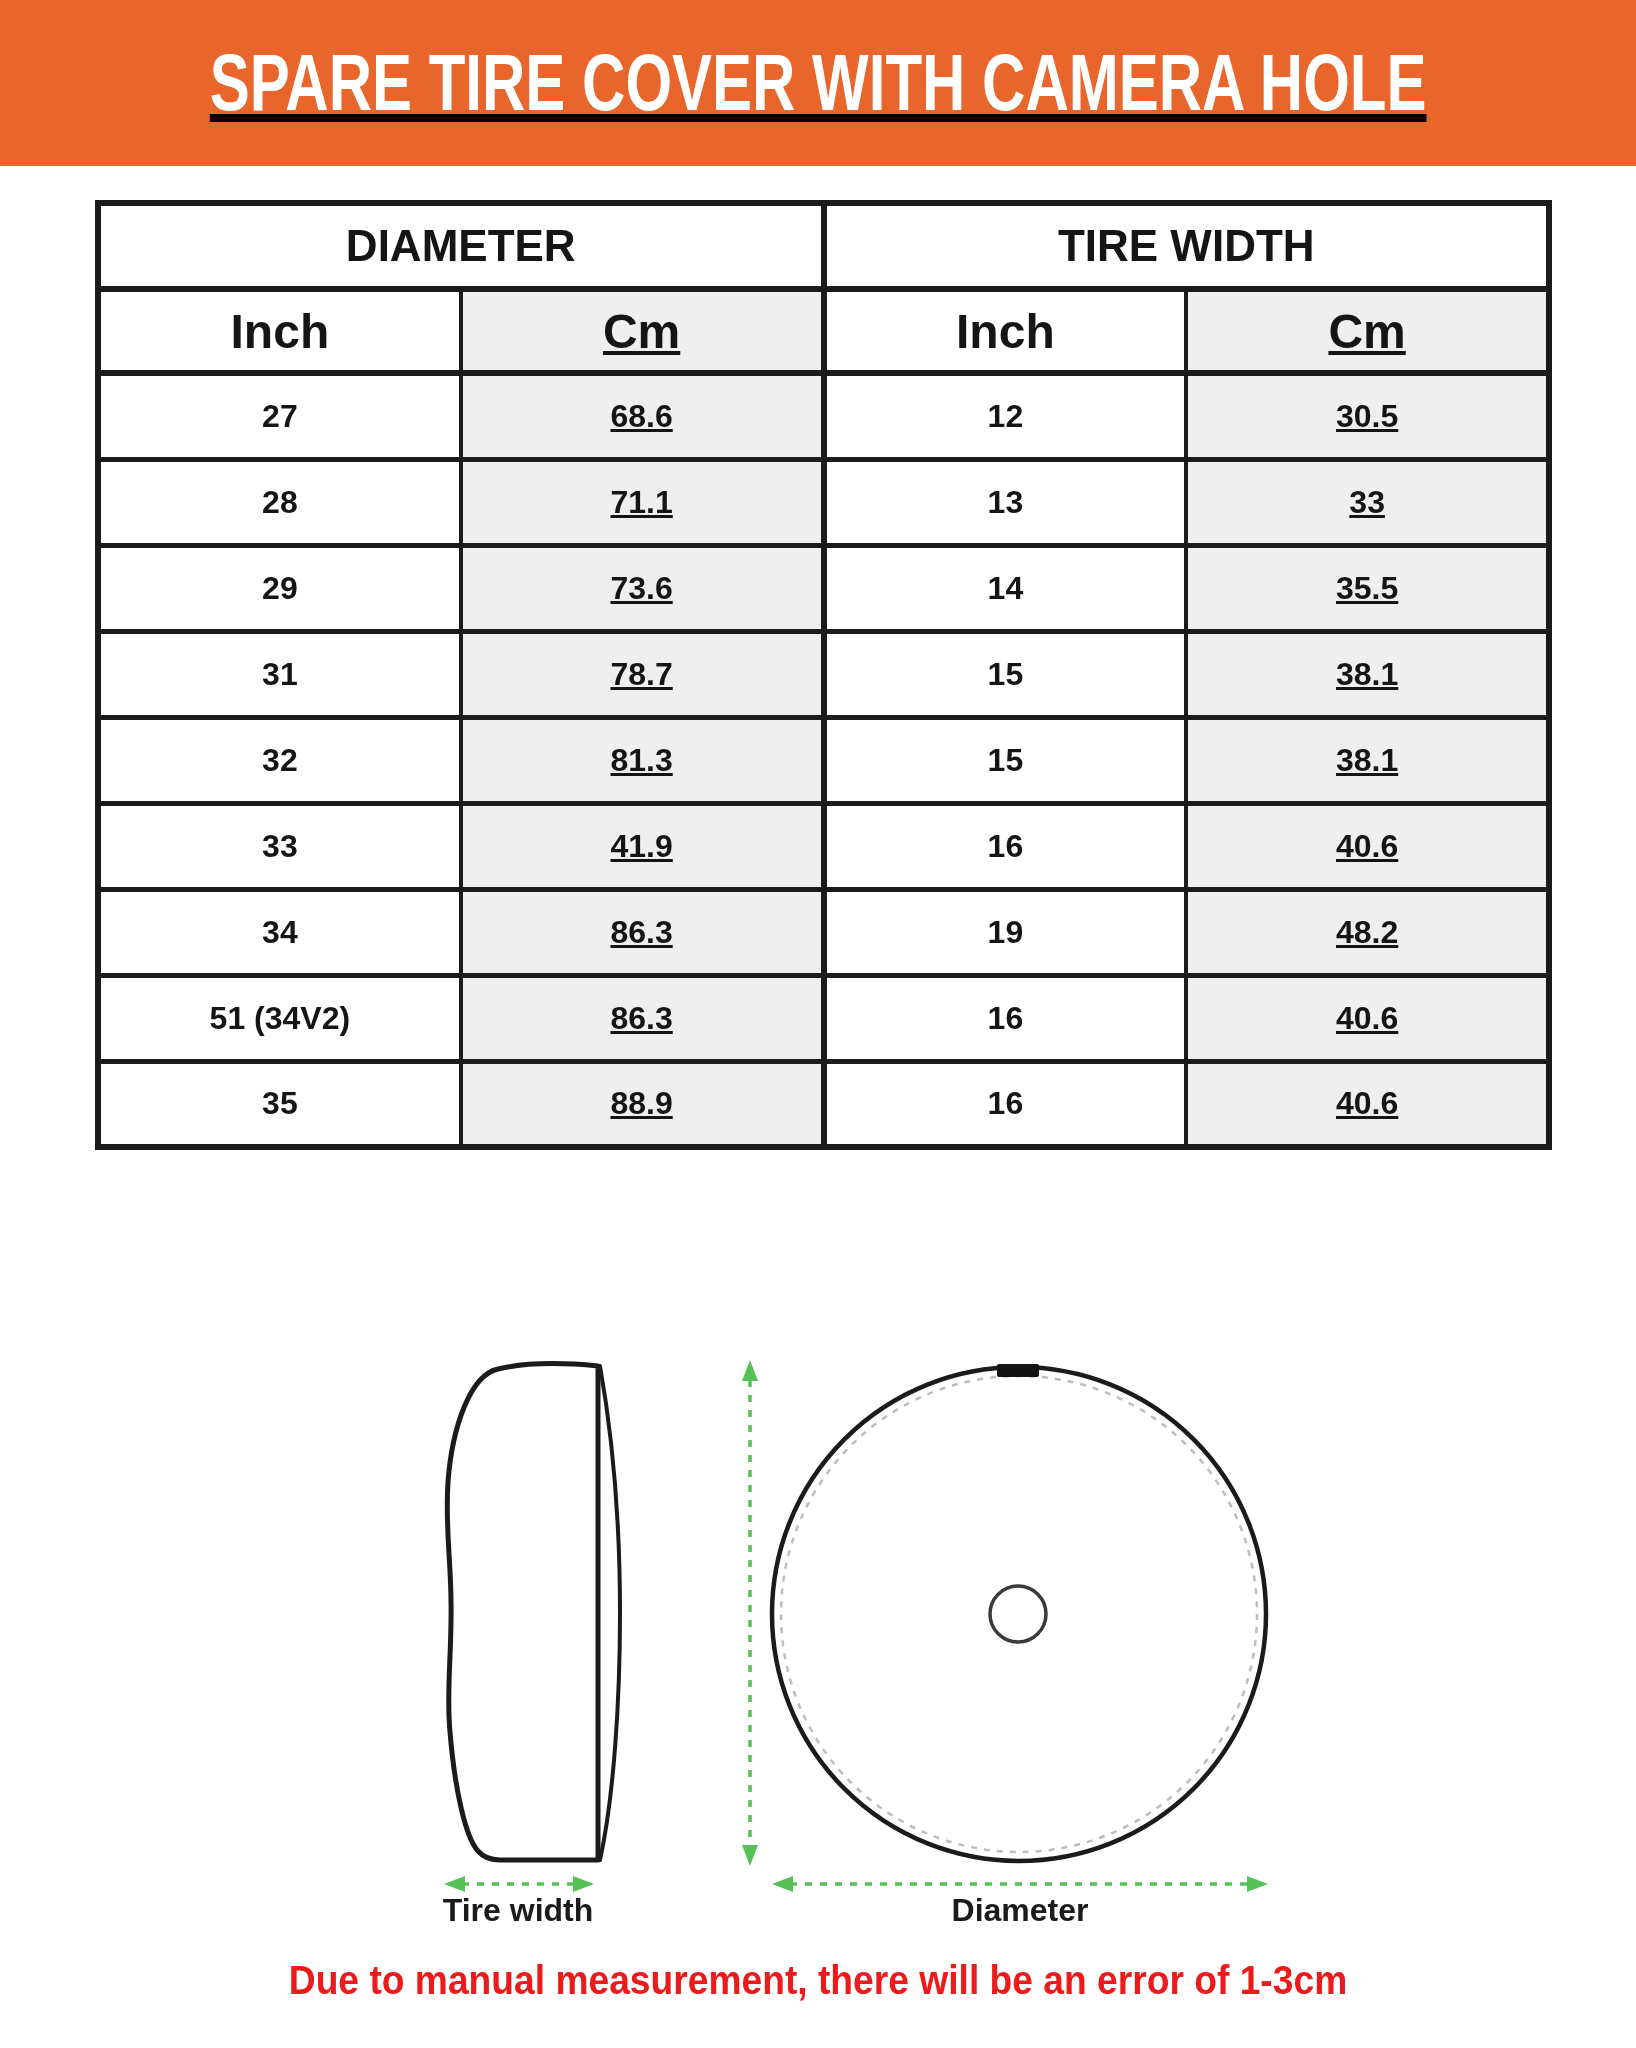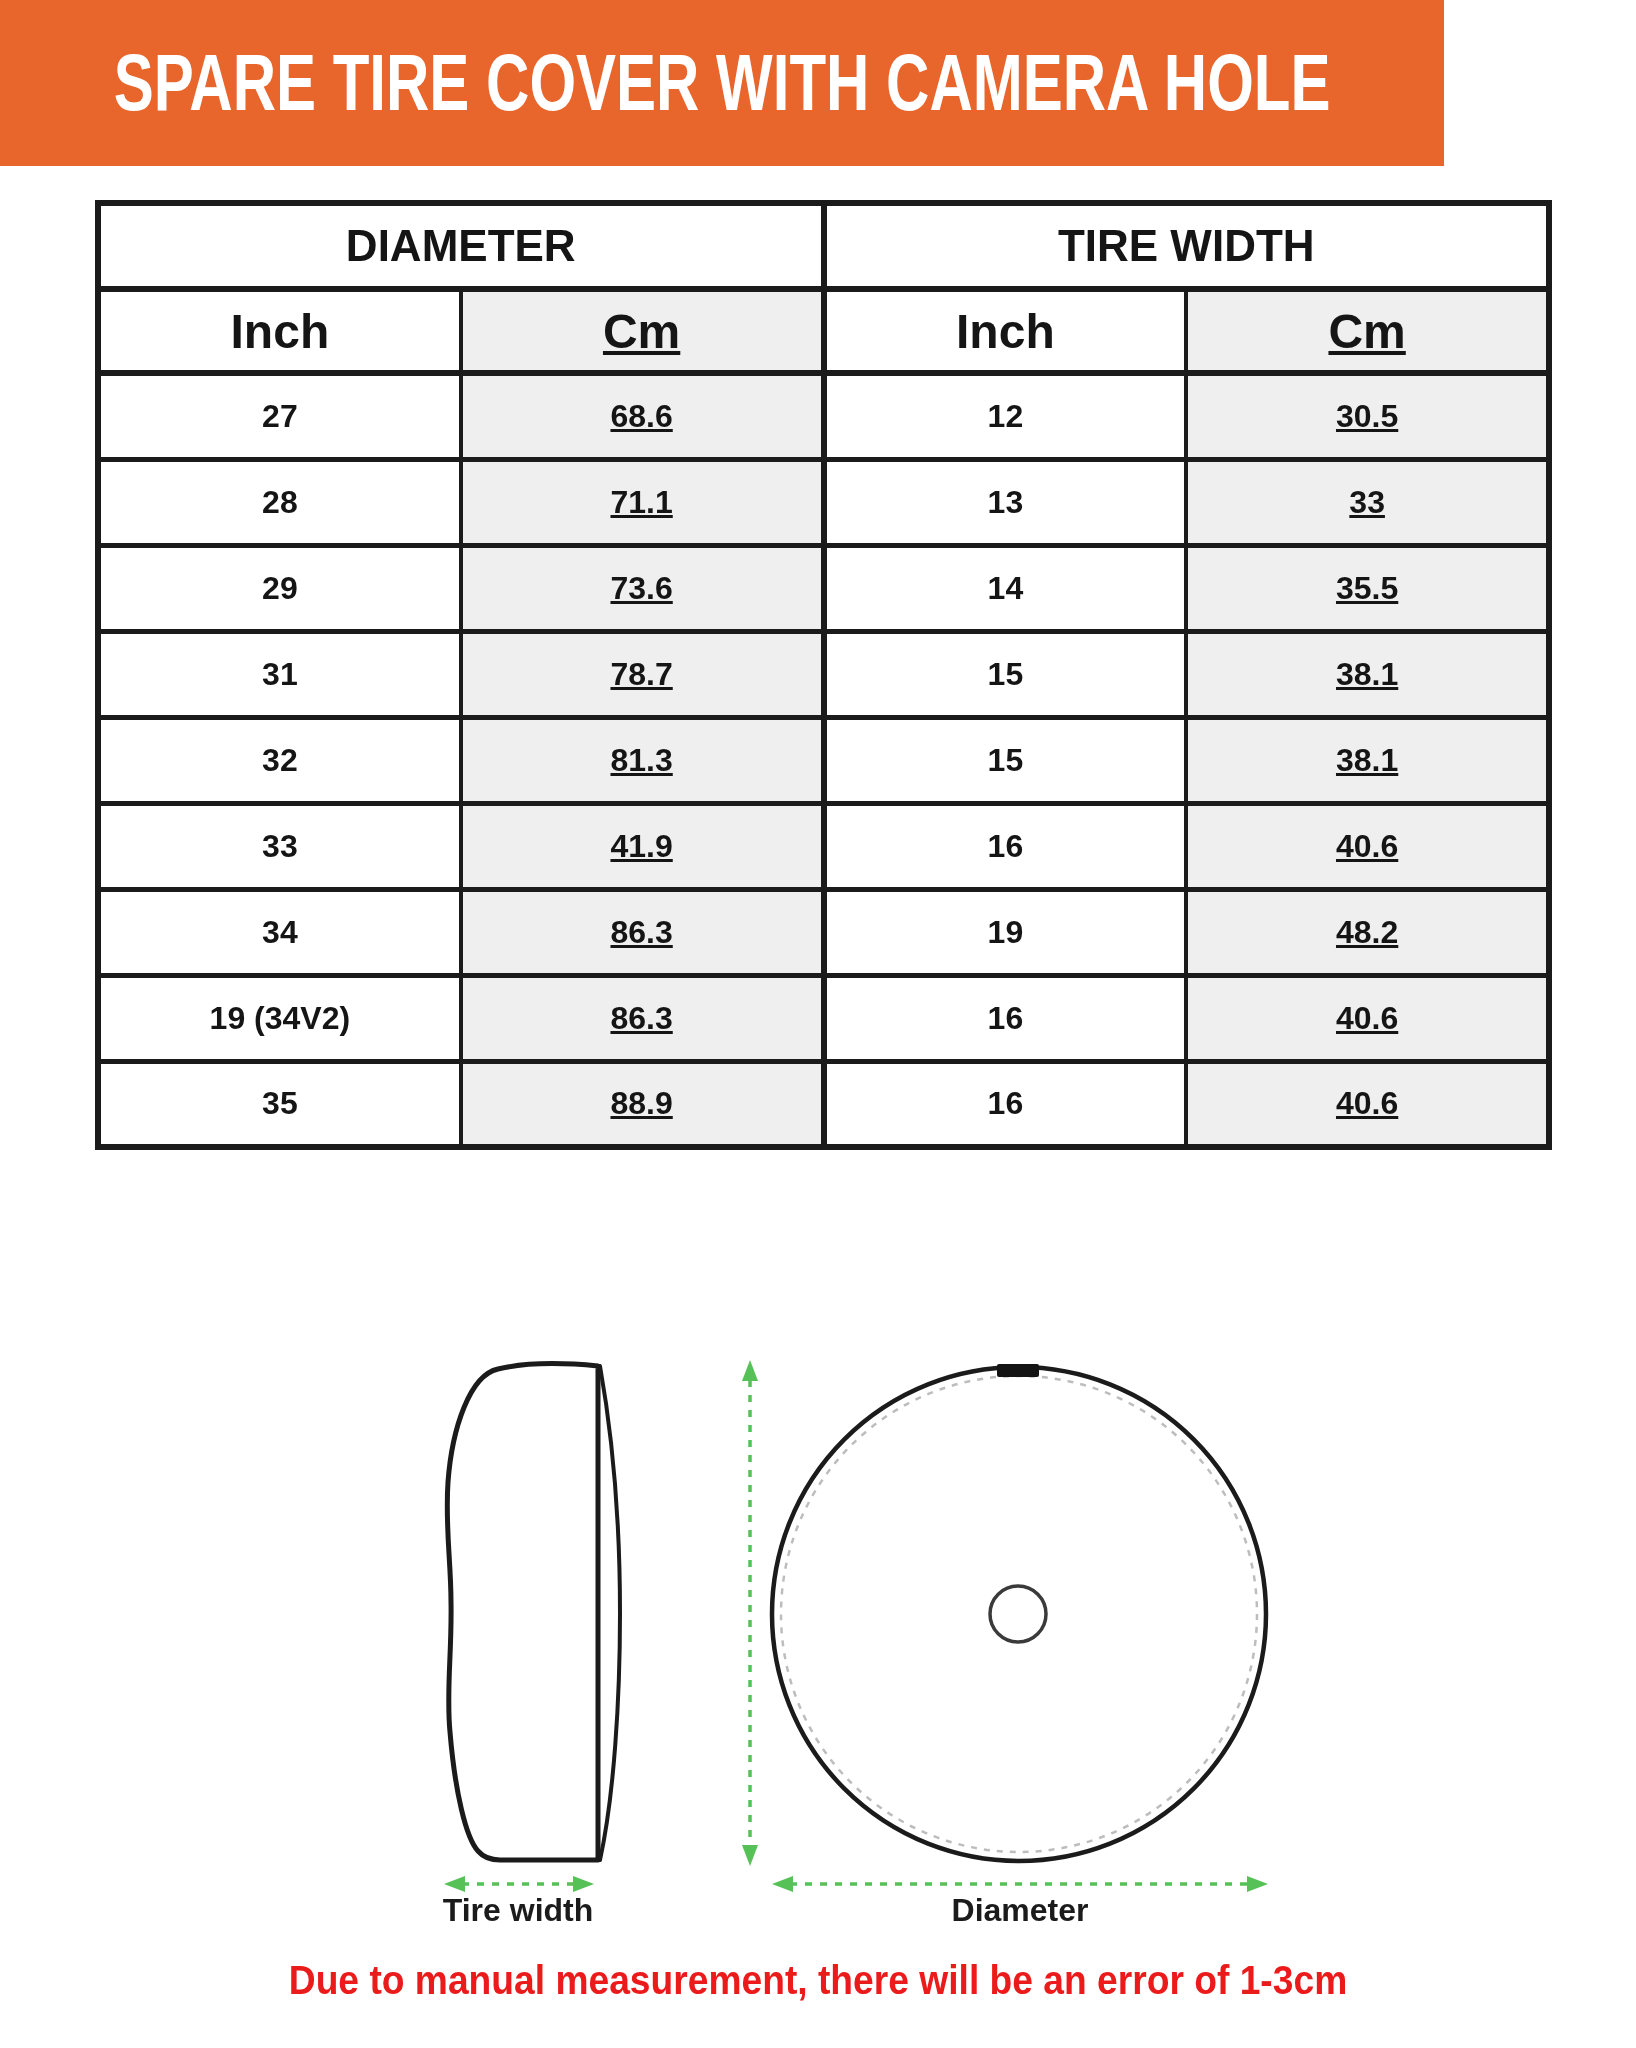--- a/index.html
+++ b/index.html
@@ -6,23 +6,23 @@
   html,body { background:#ffffff; }
   body {
     width:1636px; height:2048px;
     position:relative; overflow:hidden;
     font-family:"Liberation Sans", sans-serif;
   }
 
   
   .banner {
     position:absolute; left:0; top:0;
-    width:1444px; height:166px;
+    width:1636px; height:166px;
     background:#E8652C;
-    display:flex; align-items:center; justify-content:center;
+    display:flex; align-items:center; justify-content:center;text-decoration:underline;
   }
   .banner-title {
     color:#ffffff;
     font-size:80px;
     font-weight:bold;
     letter-spacing:0px;
     white-space:nowrap;
     transform:scaleX(0.75);
     transform-origin:center center;
   }
@@ -139,21 +139,21 @@
       <td>16</td>
       <td class="cm-cell">40.6</td>
     </tr>
     <tr>
       <td>34</td>
       <td class="cm-cell div-right">86.3</td>
       <td>19</td>
       <td class="cm-cell">48.2</td>
     </tr>
     <tr>
-      <td>19 (34V2)</td>
+      <td>51 (34V2)</td>
       <td class="cm-cell div-right">86.3</td>
       <td>16</td>
       <td class="cm-cell">40.6</td>
     </tr>
     <tr>
       <td>35</td>
       <td class="cm-cell div-right">88.9</td>
       <td>16</td>
       <td class="cm-cell">40.6</td>
     </tr>

